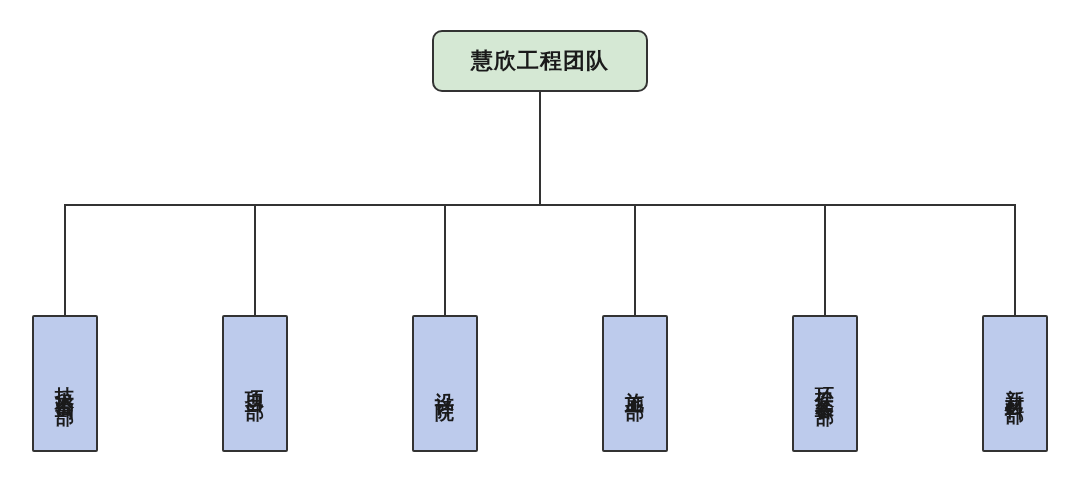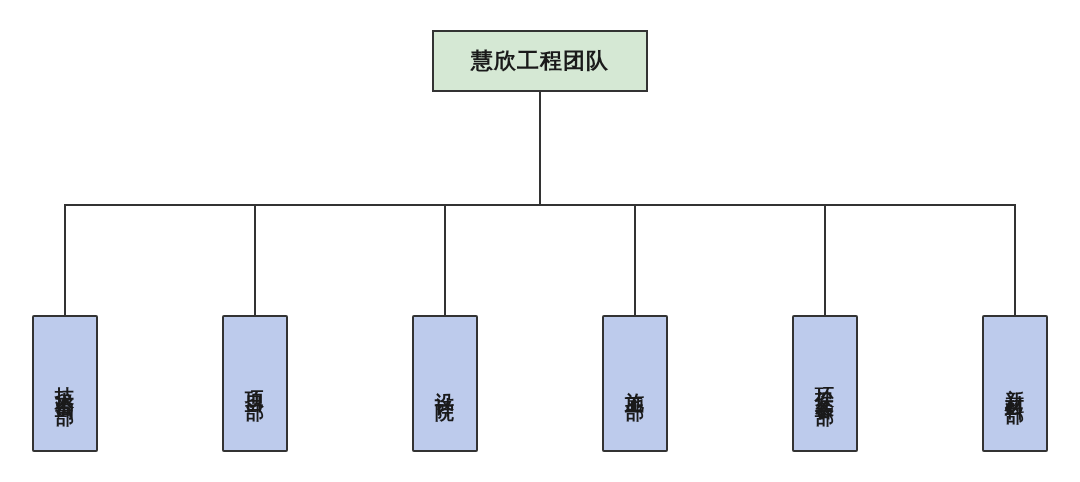--- a/index.html
+++ b/index.html
@@ -22,21 +22,21 @@
   .line.v{width:2px;}
   .line.h{height:2px;}
   
   .root-node{
     position:absolute;
     left:432px; top:30px;
     width:216px; height:62px;
     box-sizing:border-box;
     background:var(--root-fill,#d5e8d4);
     border:2px solid var(--root-border,#333333);
-    border-radius:0;
+    border-radius:10px;
     display:flex;
     align-items:center;
     justify-content:center;
   }
   .root-label{
     font-size:22px;
     font-weight:bold;
     color:#1a1a1a;
     letter-spacing:1px;
     white-space:nowrap;

